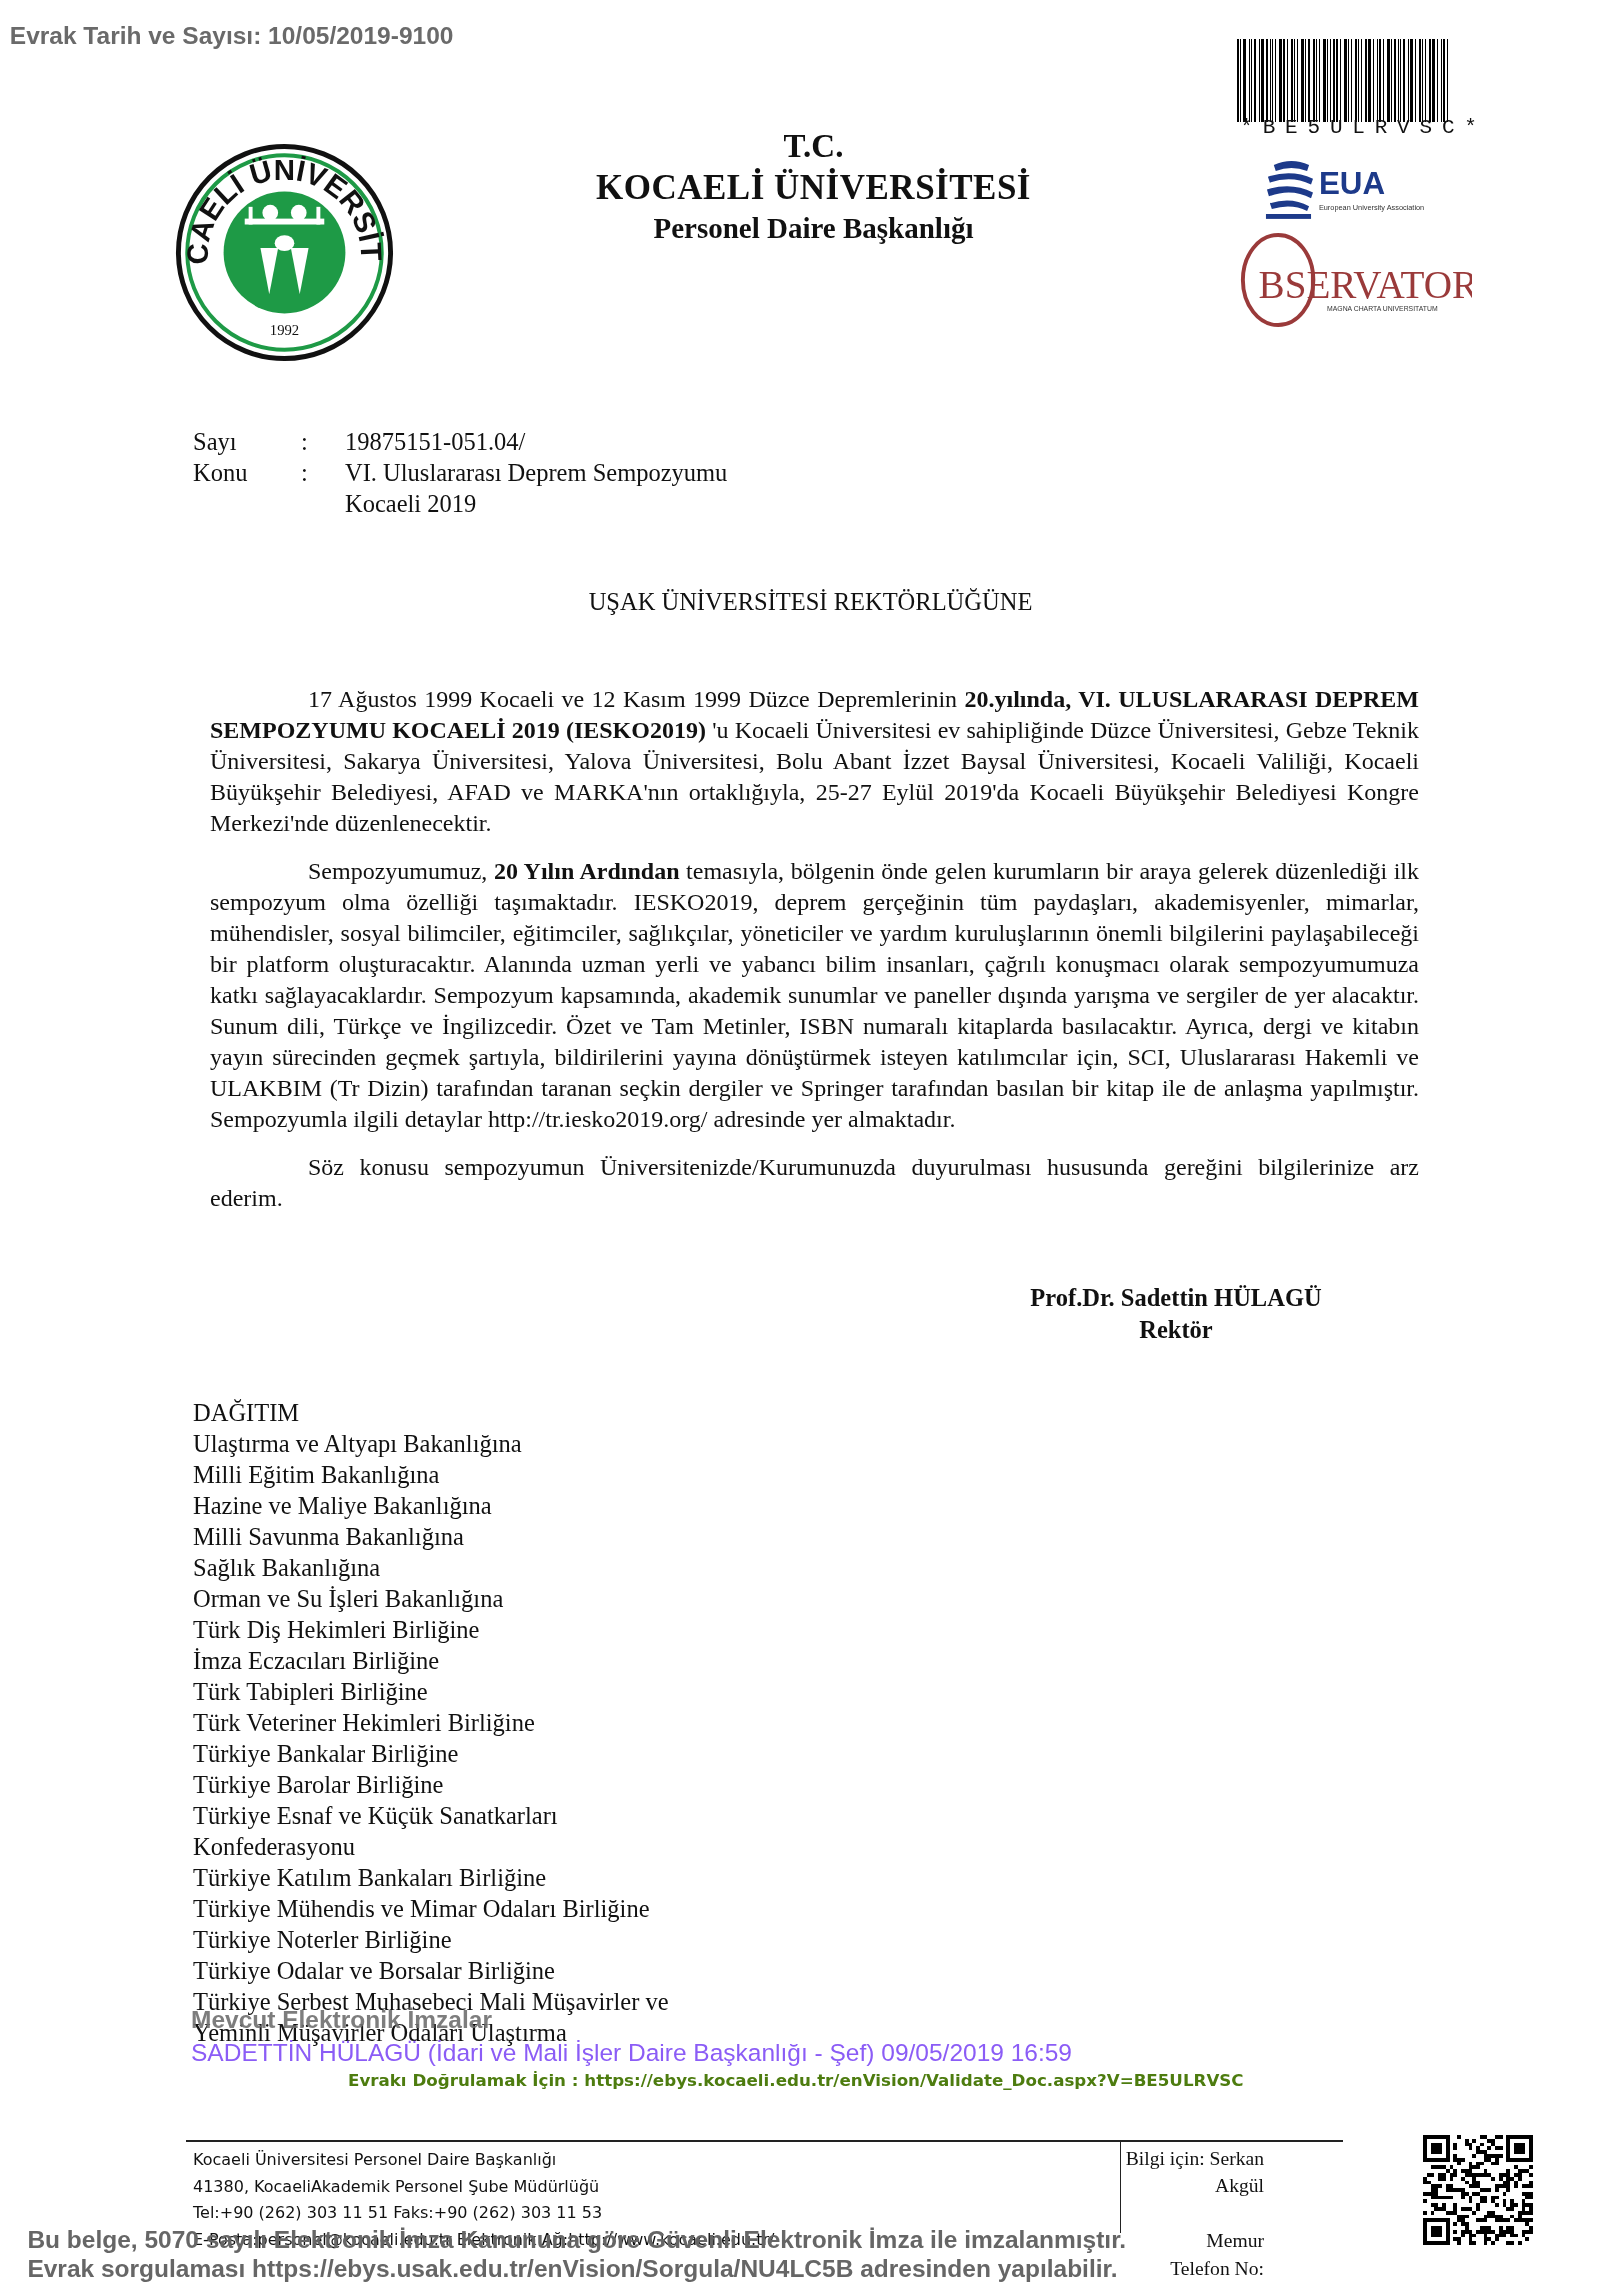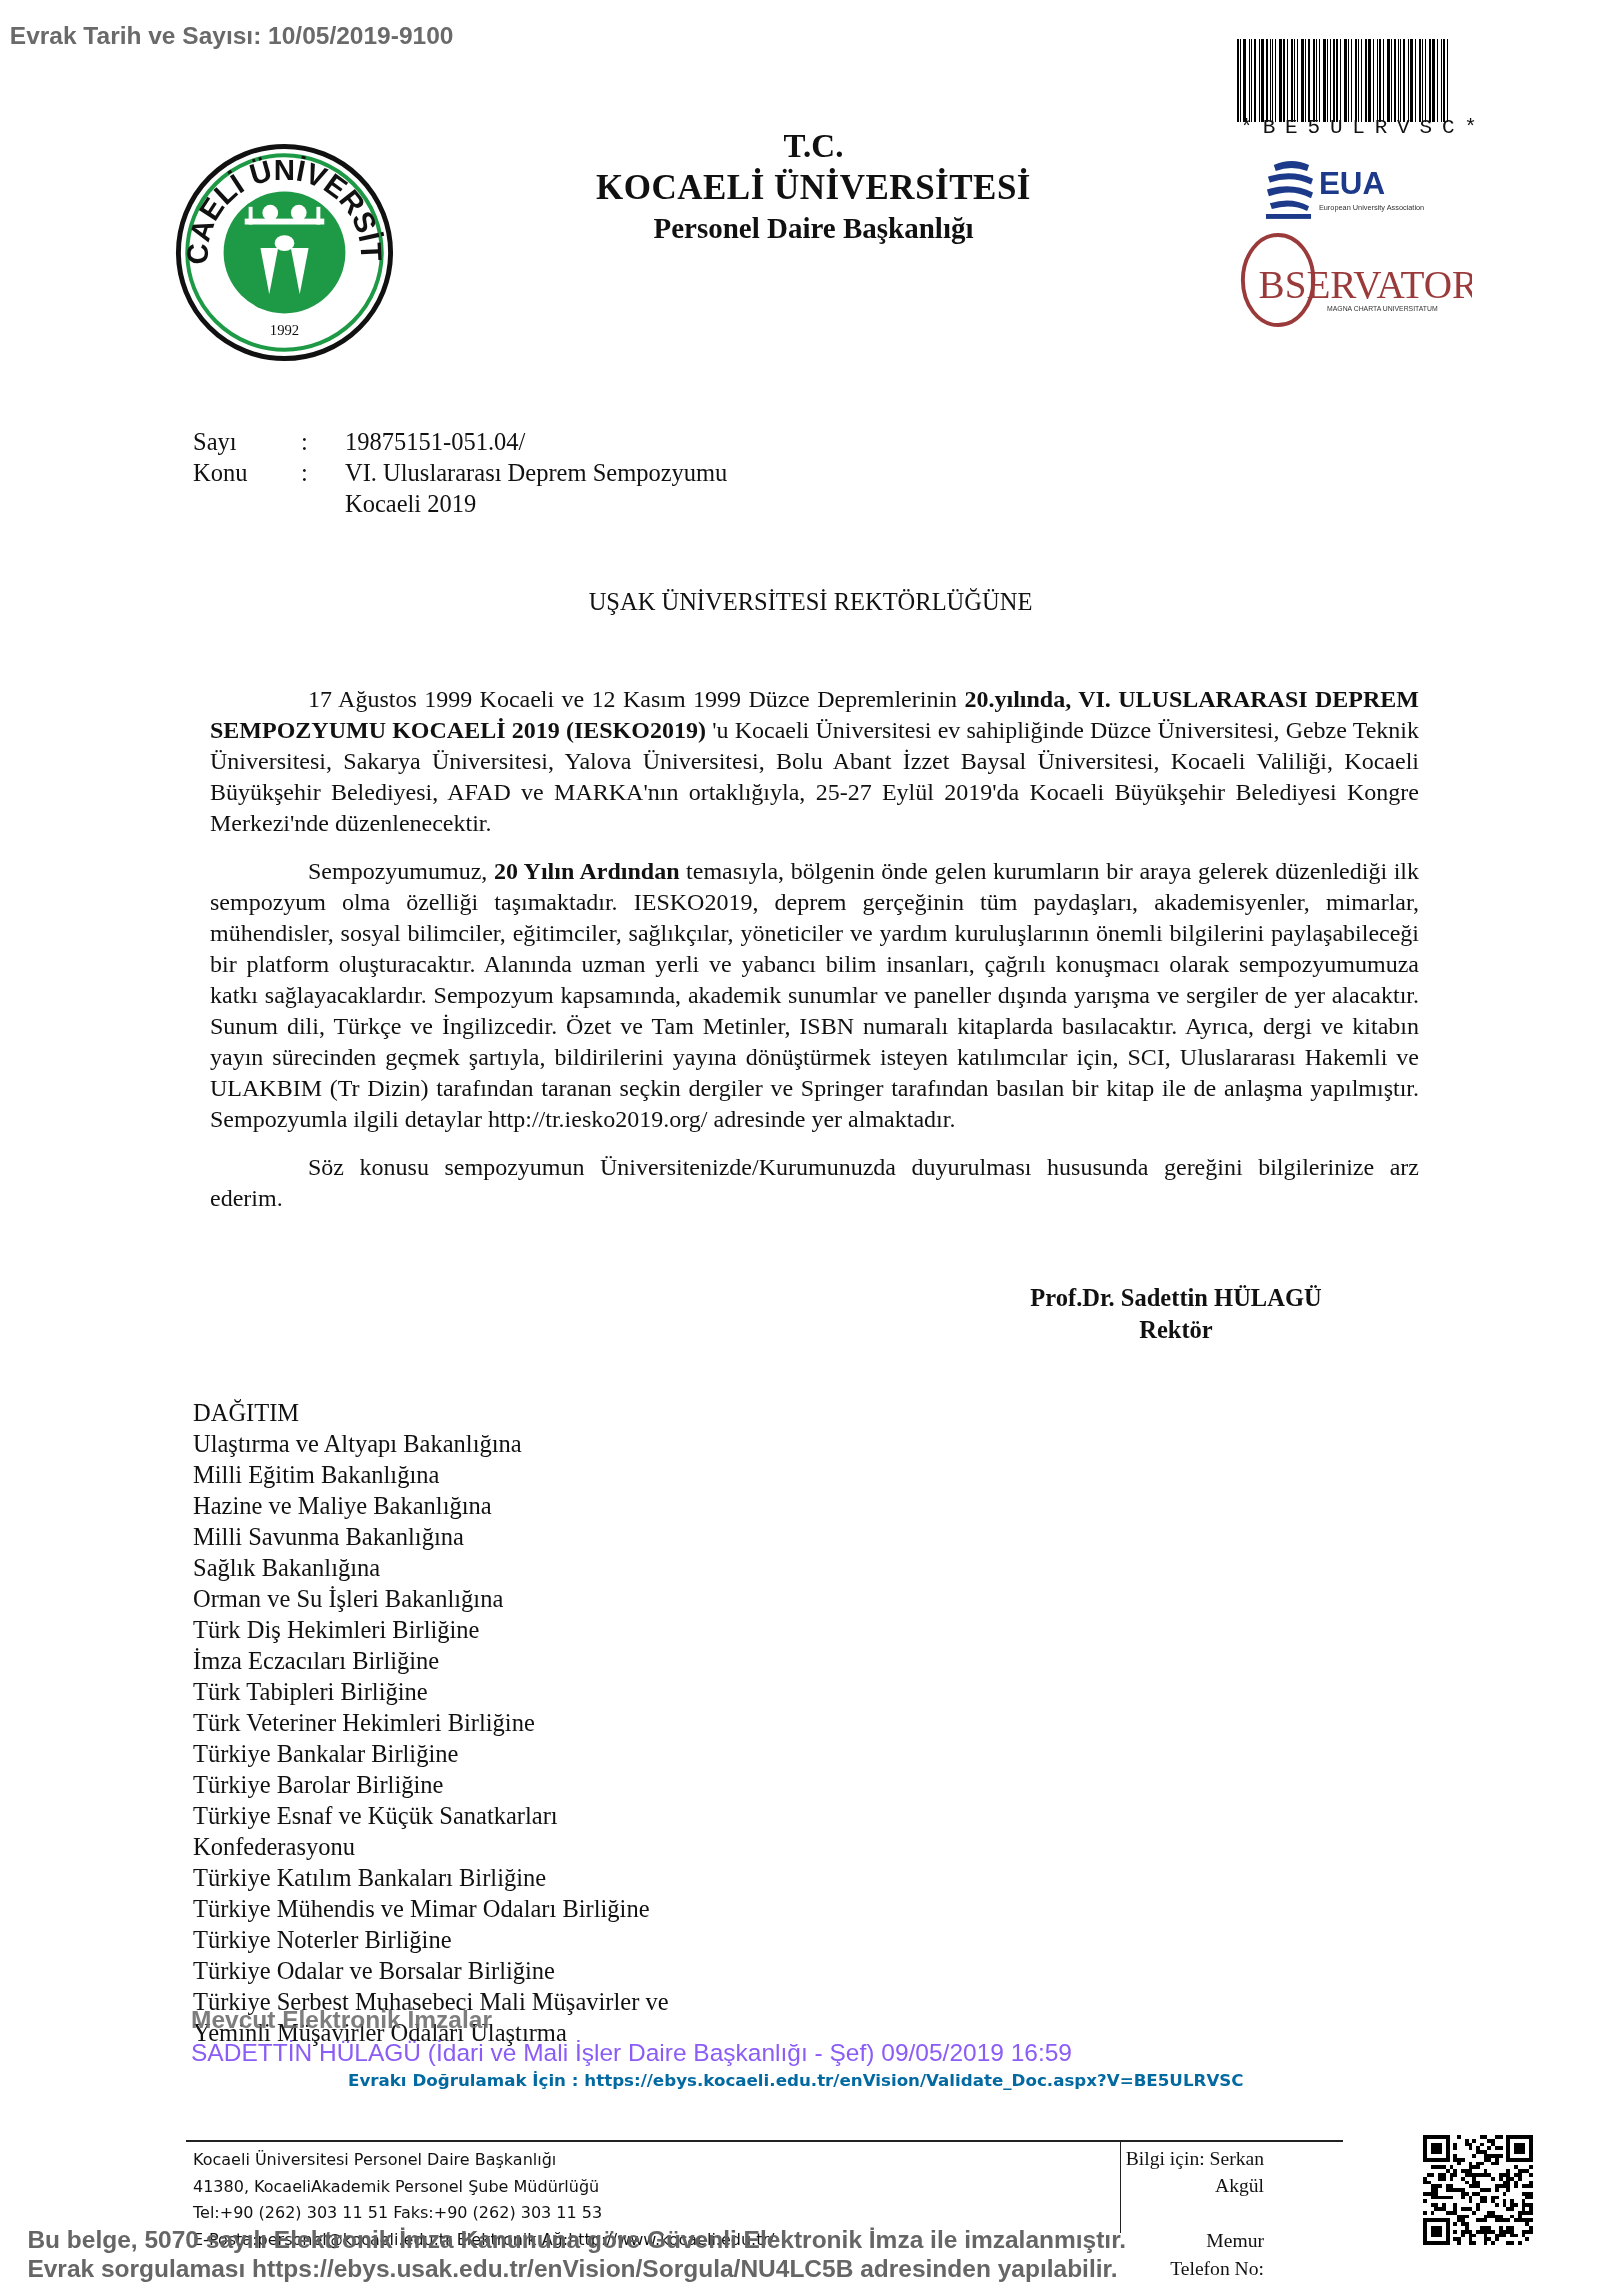--- a/index.html
+++ b/index.html
@@ -21,21 +21,21 @@
   .meta-label { width:108px; }
   .meta-colon { width:44px; }
   .recipient { left:0; width:1621px; top:588px; text-align:center; font-size:24.5px; }
   .body-text { left:193px; top:667px; width:1243px; font-size:24px; line-height:31px; text-align:justify; }
   .body-text p { margin:17px; text-indent:98px; }
   .signer { left:980px; top:1282px; width:392px; text-align:center; font-weight:bold; font-size:24.5px; line-height:32px; }
   .dist { left:193px; top:1397px; font-size:24.5px; line-height:31px; }
   .dist div { white-space:nowrap; }
   .esig-title { left:191px; top:2006px; font-family:"Liberation Sans", sans-serif; font-weight:bold; font-size:24.5px; color:#707070; opacity:0.9; }
   .esig-signer { left:191px; top:2039px; font-family:"Liberation Sans", sans-serif; font-size:24.5px; color:#8b5cf6; }
-  .validate { left:348px; top:2070px; font-family:"DejaVu Sans", sans-serif; font-weight:bold; font-size:16.7px; color:#0369a1; }
+  .validate { left:348px; top:2070px; font-family:"DejaVu Sans", sans-serif; font-weight:bold; font-size:16.7px; color:#4d7c0f; }
   .footer-line { left:186px; top:2140px; width:1157px; height:2px; background:#222; }
   .footer-divider { left:1120px; top:2140px; width:1px; height:93px; background:#222; }
   .footer-left { left:193px; top:2147px; font-family:"DejaVu Sans", sans-serif; font-size:16px; line-height:26.5px; }
   .footer-right { left:1078px; top:2145px; width:186px; text-align:right; font-size:19.6px; line-height:27.4px;font-family:Liberation Serif, serif; }
   .qr { left:1423px; top:2135px; width:110px; height:110px; }
   .bottom-stamp { left:27.4px; top:2225px; font-family:"Liberation Sans", sans-serif; font-weight:bold; font-size:24.5px; line-height:29px; color:#666; }
 </style>
 </head>
 <body>
 

